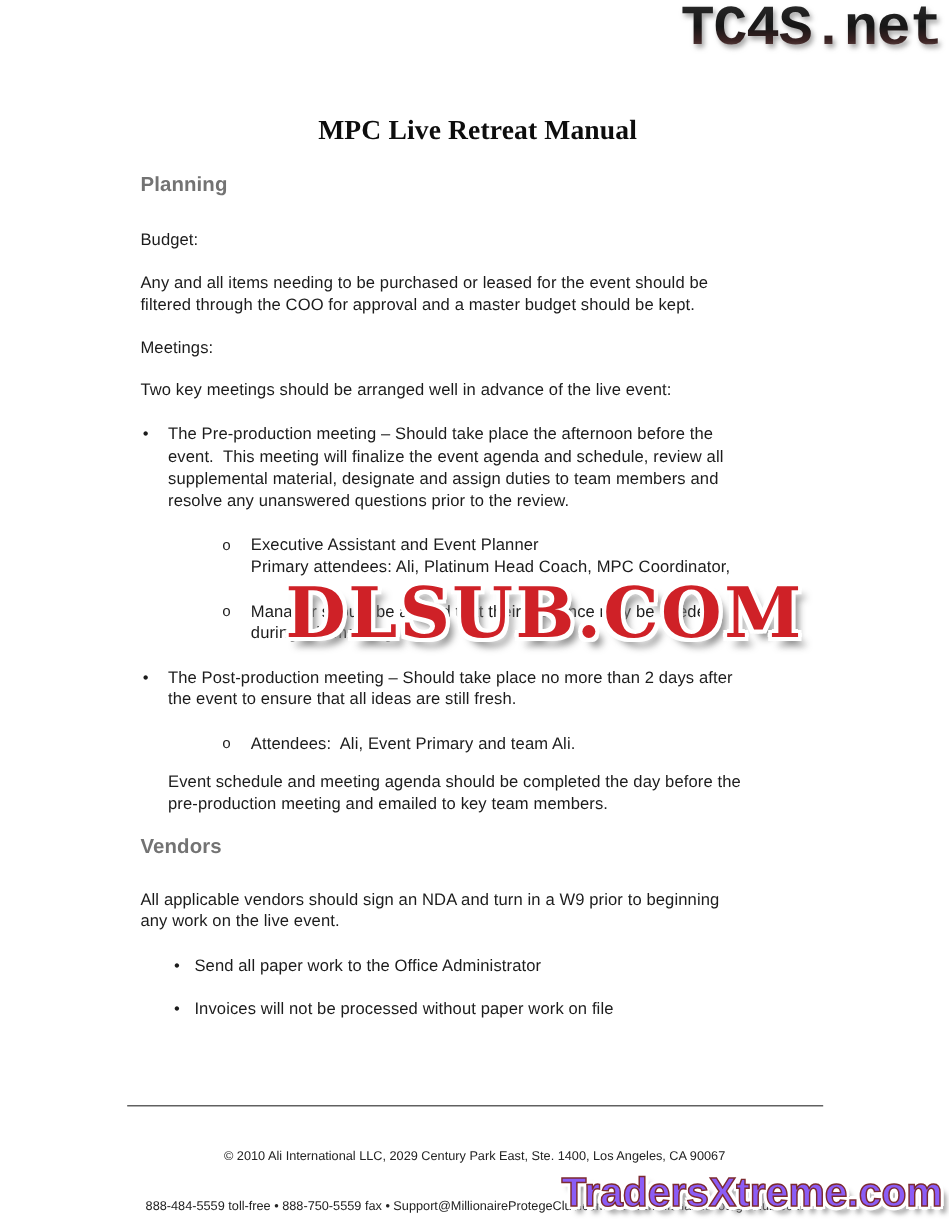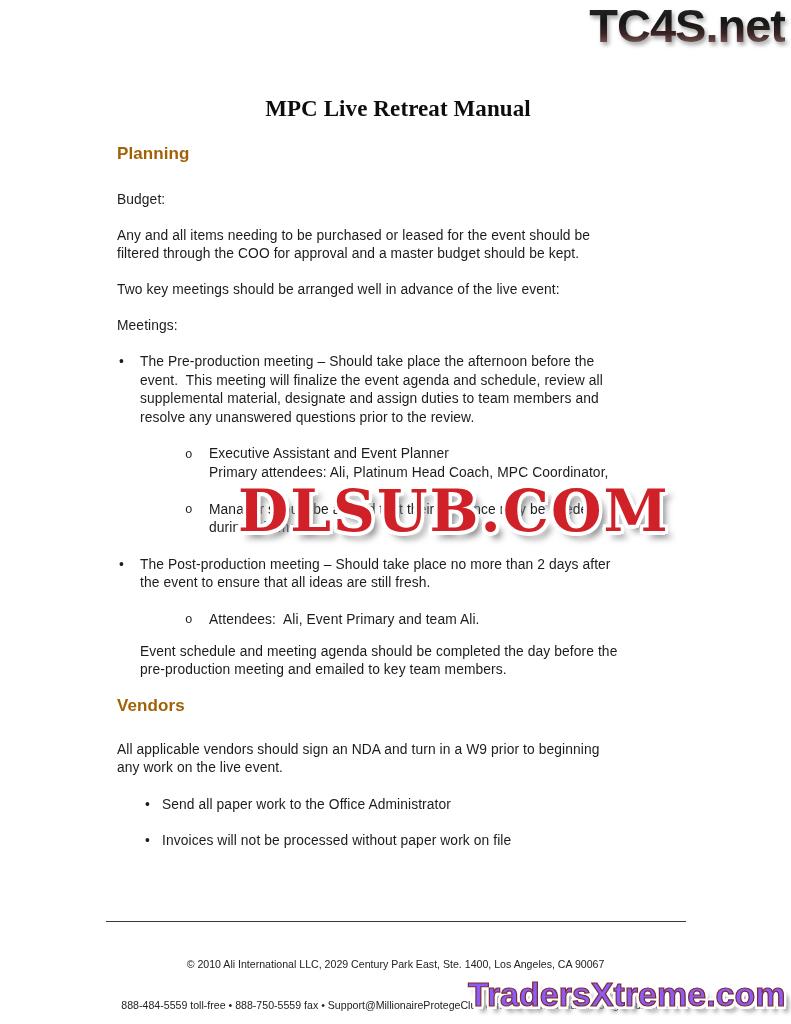--- a/index.html
+++ b/index.html
@@ -28,21 +28,21 @@
     font-size: 23px;
     line-height: 27px;
     color: #0d0d0d;
     margin-bottom: 22px;
     text-align: center;
   }
   .h2 {
     font-weight: bold;
     font-size: 17px;
     line-height: 20px;
-    color: #a16207;
+    color: #737373;
     margin-bottom: 27px;
   }
   .h2.vendors { margin-bottom: 25px; }
   .line { white-space: pre-wrap; }
   .mb13 { margin-bottom: 13px; }
   .mb17 { margin-bottom: 17px; }
   .mb18 { margin-bottom: 18px; }
   .mb20 { margin-bottom: 16px; }
 
   .li { position: relative; }
@@ -73,21 +73,21 @@
     font-size: 10.6px;
     line-height: 13.8px;
     color: #222;
     white-space: pre-wrap;
   }
 
   
   .tc4s {
     position: absolute;
     right: 6px; top: 1px;
-    font-family: Liberation Sans, sans-serif;
+    font-family: Liberation Mono, monospace;
     font-weight: bold;
     font-size: 47px; line-height: 50px;
     letter-spacing: -1px;
     background: linear-gradient(180deg, #2b2b2b 0%, #161616 42%, #3c2424 66%, #6f5252 83%, #b1a2a2 97%);
     -webkit-background-clip: text;
     background-clip: text;
     color: transparent;
     filter: drop-shadow(2px 3px 2px rgba(90,90,90,0.55));
   }
   .dlsub {
@@ -128,23 +128,23 @@
 
   <div class="h2">Planning</div>
 
   <div class="line mb17">Budget:</div>
 
   <div class="mb17">
     <div class="line">Any and all items needing to be purchased or leased for the event should be</div>
     <div class="line">filtered through the COO for approval and a master budget should be kept.</div>
   </div>
 
+  <div class="line mb17">Meetings:</div>
+
   <div class="line mb18">Two key meetings should be arranged well in advance of the live event:</div>
-
-  <div class="line mb17">Meetings:</div>
 
   <div class="li l1 mb18">
     <span class="marker">•</span>
     <div>
       <div class="line">The Pre-production meeting – Should take place the afternoon before the</div>
       <div class="line">event.  This meeting will finalize the event agenda and schedule, review all</div>
       <div class="line">supplemental material, designate and assign duties to team members and</div>
       <div class="line">resolve any unanswered questions prior to the review.</div>
     </div>
   </div>

